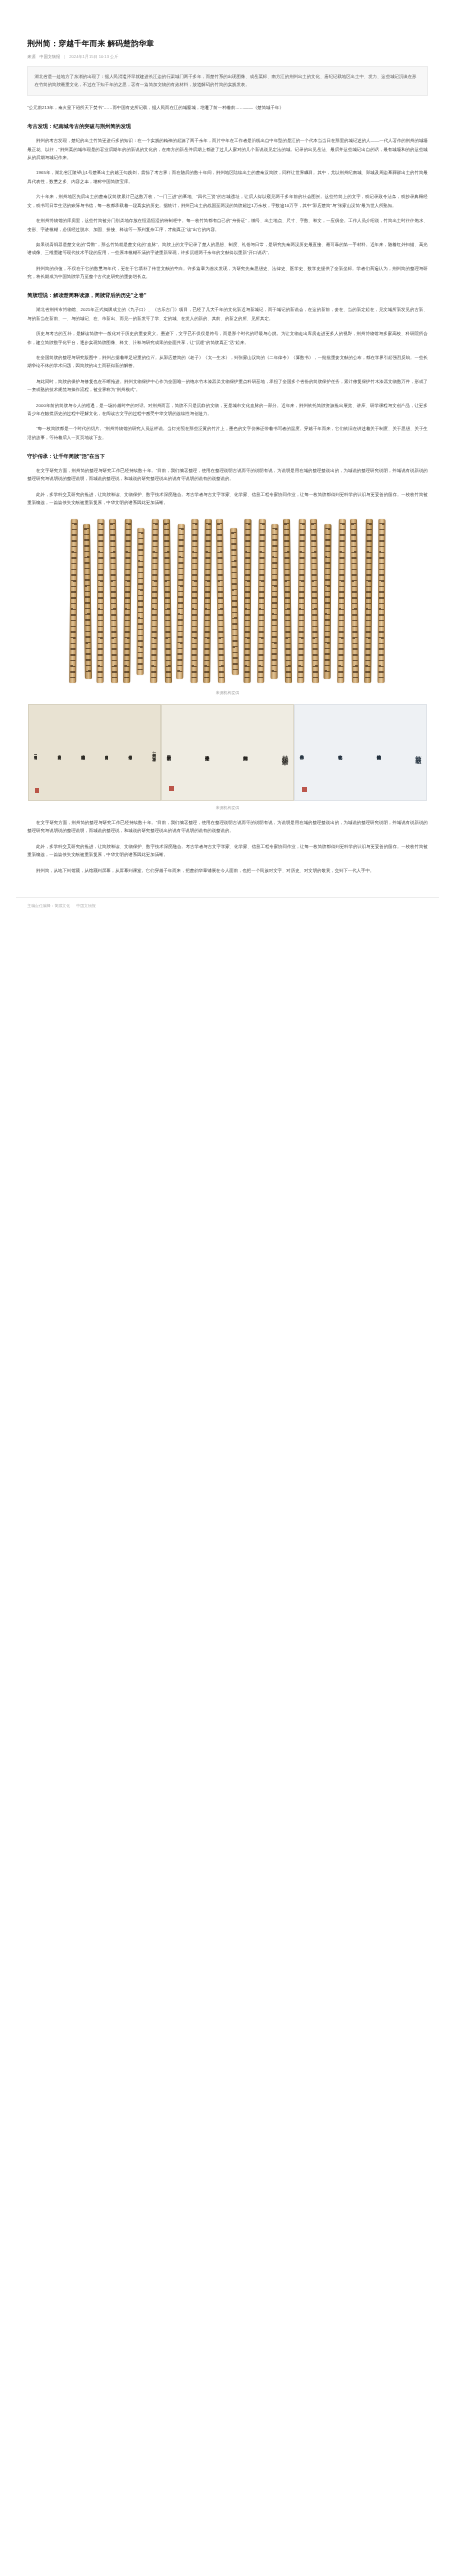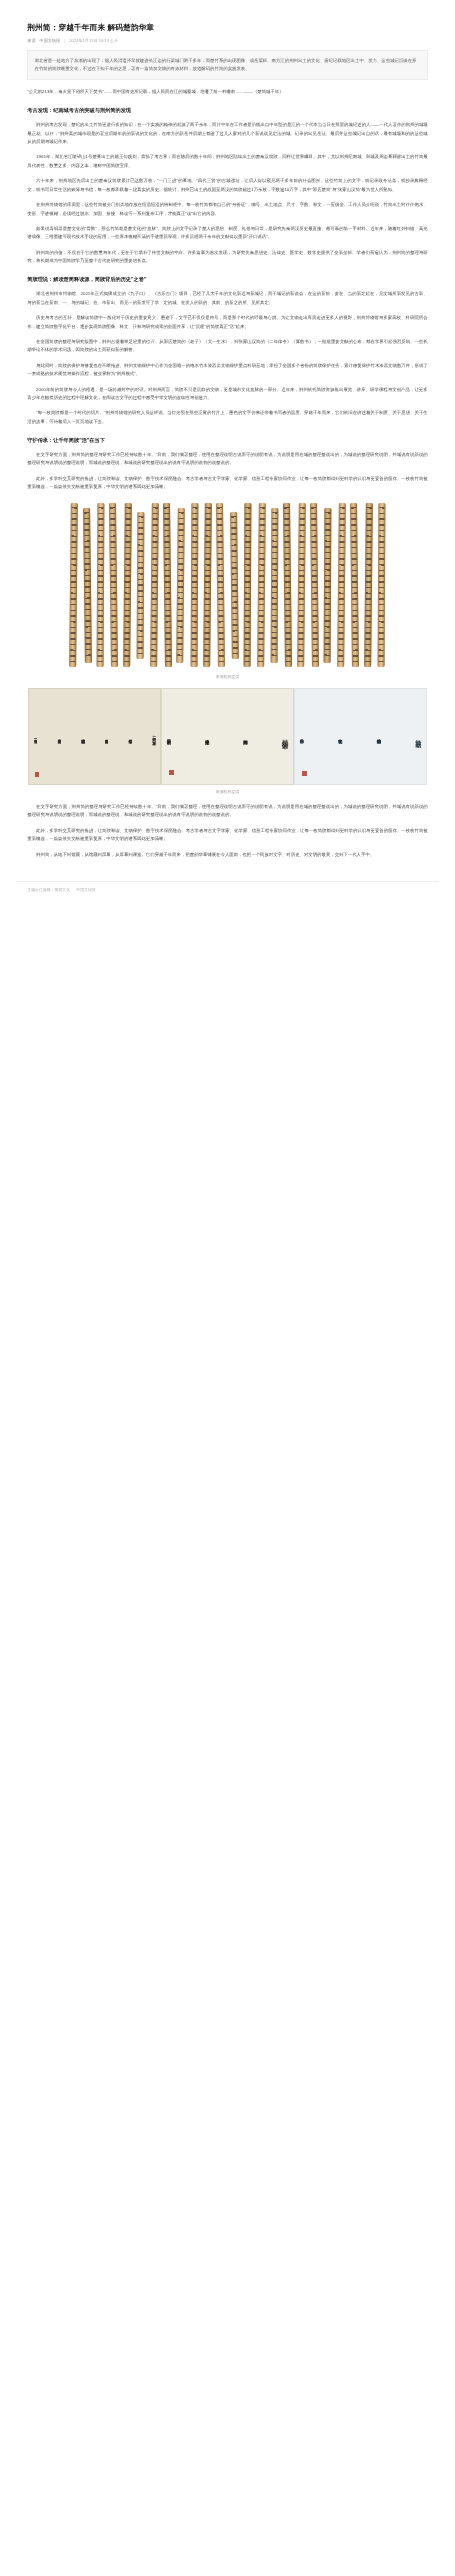--- a/index.html
+++ b/index.html
@@ -8,21 +8,21 @@
     padding: 0;
     background: #ffffff;
   }
   body {
     font-family: "Liberation Sans", "DejaVu Sans", sans-serif;
     color: #333333;
     width: 455px;
   }
   .page {
     width: 455px;
-    margin: 0 auto;
+    margin: 16px auto;
     background: #ffffff;
     padding: 16px;
     box-sizing: border-box;
   }
   .inner {
     padding: 7.2px 11.3px 5.2px 11.3px;
   }
   h1.title {
     font-size: 7.7px;
     font-weight: bold;

